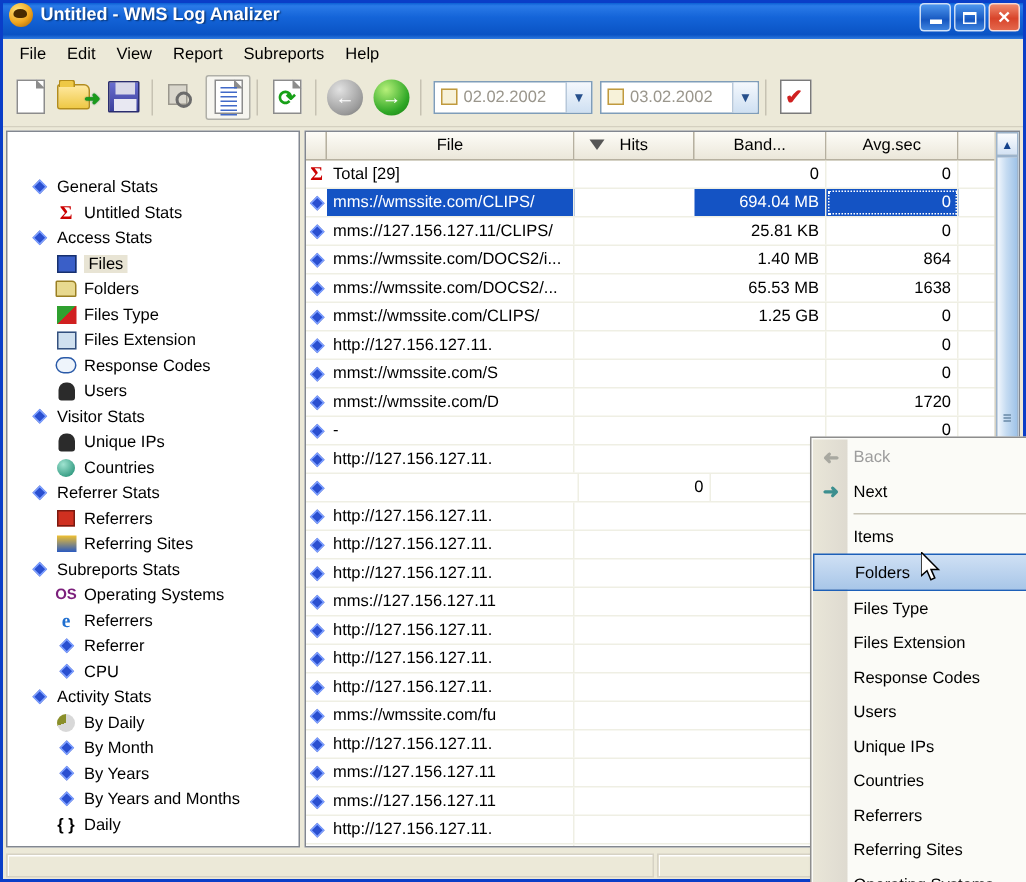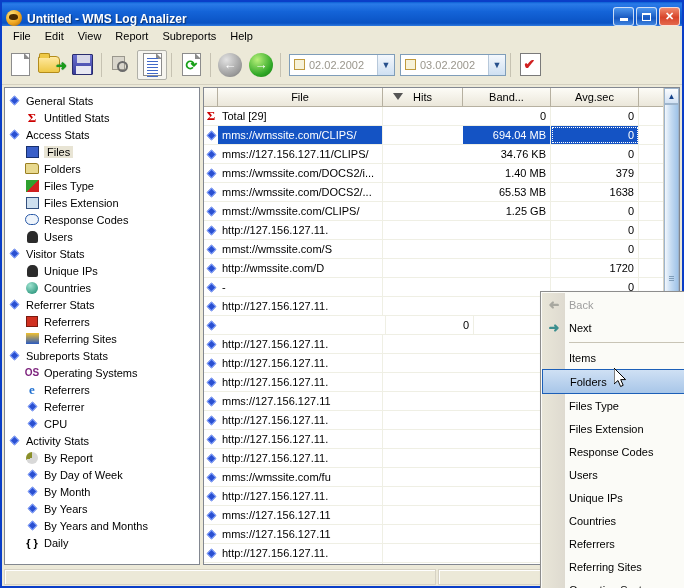--- a/index.html
+++ b/index.html
@@ -14,21 +14,21 @@
   .window {
     position: absolute; inset: 0;
     border: 2px solid #0a3ec8;
     background: #ece9d8;
     display: flex; flex-direction: column;
   }
   
   .titlebar {
     height: 24px;
     background: linear-gradient(to bottom,#0b5fd4 0%,#2a7ae8 8%,#1464d8 40%,#0a53c4 88%,#2f7ae0 100%);
-    display: flex; align-items: flex-end;
+    display: flex; align-items: flex-start;
     padding: 0 2px 0 4px;
     flex: 0 0 auto;
   }
   .title-icon {
     width: 16px; height: 16px; margin-right: 5px;
     border-radius: 50%;
     background: radial-gradient(circle at 35% 30%, #ffe27a 0%, #f0a51e 55%, #9c5b06 100%);
     position: relative; flex: 0 0 auto;
   }
   .title-icon::after{
@@ -127,21 +127,21 @@
   .body {
     flex: 1 1 auto; display: flex; padding: 2px; gap: 3px; min-height: 0;
     background:#ece9d8;
   }
   .sidebar {
     width: 196px; background: #fff;
     border: 1px solid #828790;
     overflow: hidden; position: relative;
     flex: 0 0 auto;
   }
-  .tree { padding: 4px 2px 2px 0; }
+  .tree { padding: 4px 2px 2px 12px; margin-top: 24px; }
   .tnode {
     display: flex; align-items: center; height: 17px; white-space: nowrap;
     font-size: 11px; color: #000;
   }
   .tnode.child { padding-left: 18px; }
   .tnode .tico { width:18px;height:15px;display:flex;align-items:center;justify-content:center;flex:0 0 auto;margin-right:3px;}
   .tlabel.sel { background:#e8e4d4; padding:0 3px; }
   .diamond{
     width:7px;height:7px;background:#2a4fd0;transform:rotate(45deg);
     box-shadow:inset 0 0 0 1px #7ea0ff;
@@ -461,27 +461,21 @@
           <div class="tnode">
             <span class="tico">
               <span class="diamond"></span>
             </span>
             <span class="tlabel">Activity Stats</span>
           </div>
           <div class="tnode child">
             <span class="tico">
               <span style="display:block;width:12px;height:12px;border-radius:50%;background:conic-gradient(#d8d8d8 0 70%,#8a8f2a 70% 100%)"></span>
             </span>
-            <span class="tlabel">By Report</span>
-          </div>
-          <div class="tnode child">
-            <span class="tico">
-              <span class="diamond"></span>
-            </span>
-            <span class="tlabel">By Day of Week</span>
+            <span class="tlabel">By Daily</span>
           </div>
           <div class="tnode child">
             <span class="tico">
               <span class="diamond"></span>
             </span>
             <span class="tlabel">By Month</span>
           </div>
           <div class="tnode child">
             <span class="tico">
               <span class="diamond"></span>
@@ -535,32 +529,32 @@
             <div class="c band">694.04 MB</div>
             <div class="c avg">0</div>
             <div class="c pad"></div>
           </div>
           <div class="grow">
             <div class="c icon">
               <span class="diamond"></span>
             </div>
             <div class="c file">mms://127.156.127.11/CLIPS/</div>
             <div class="c hits">12</div>
-            <div class="c band">34.76 KB</div>
+            <div class="c band">25.81 KB</div>
             <div class="c avg">0</div>
             <div class="c pad"></div>
           </div>
           <div class="grow">
             <div class="c icon">
               <span class="diamond"></span>
             </div>
             <div class="c file">mms://wmssite.com/DOCS2/i...</div>
             <div class="c hits">7</div>
             <div class="c band">1.40 MB</div>
-            <div class="c avg">379</div>
+            <div class="c avg">864</div>
             <div class="c pad"></div>
           </div>
           <div class="grow">
             <div class="c icon">
               <span class="diamond"></span>
             </div>
             <div class="c file">mms://wmssite.com/DOCS2/...</div>
             <div class="c hits">5</div>
             <div class="c band">65.53 MB</div>
             <div class="c avg">1638</div>
@@ -593,21 +587,21 @@
             <div class="c file">mmst://wmssite.com/S</div>
             <div class="c hits"></div>
             <div class="c band"></div>
             <div class="c avg">0</div>
             <div class="c pad"></div>
           </div>
           <div class="grow">
             <div class="c icon">
               <span class="diamond"></span>
             </div>
-            <div class="c file">http://wmssite.com/D</div>
+            <div class="c file">mmst://wmssite.com/D</div>
             <div class="c hits"></div>
             <div class="c band"></div>
             <div class="c avg">1720</div>
             <div class="c pad"></div>
           </div>
           <div class="grow">
             <div class="c icon">
               <span class="diamond"></span>
             </div>
             <div class="c file">-</div>

